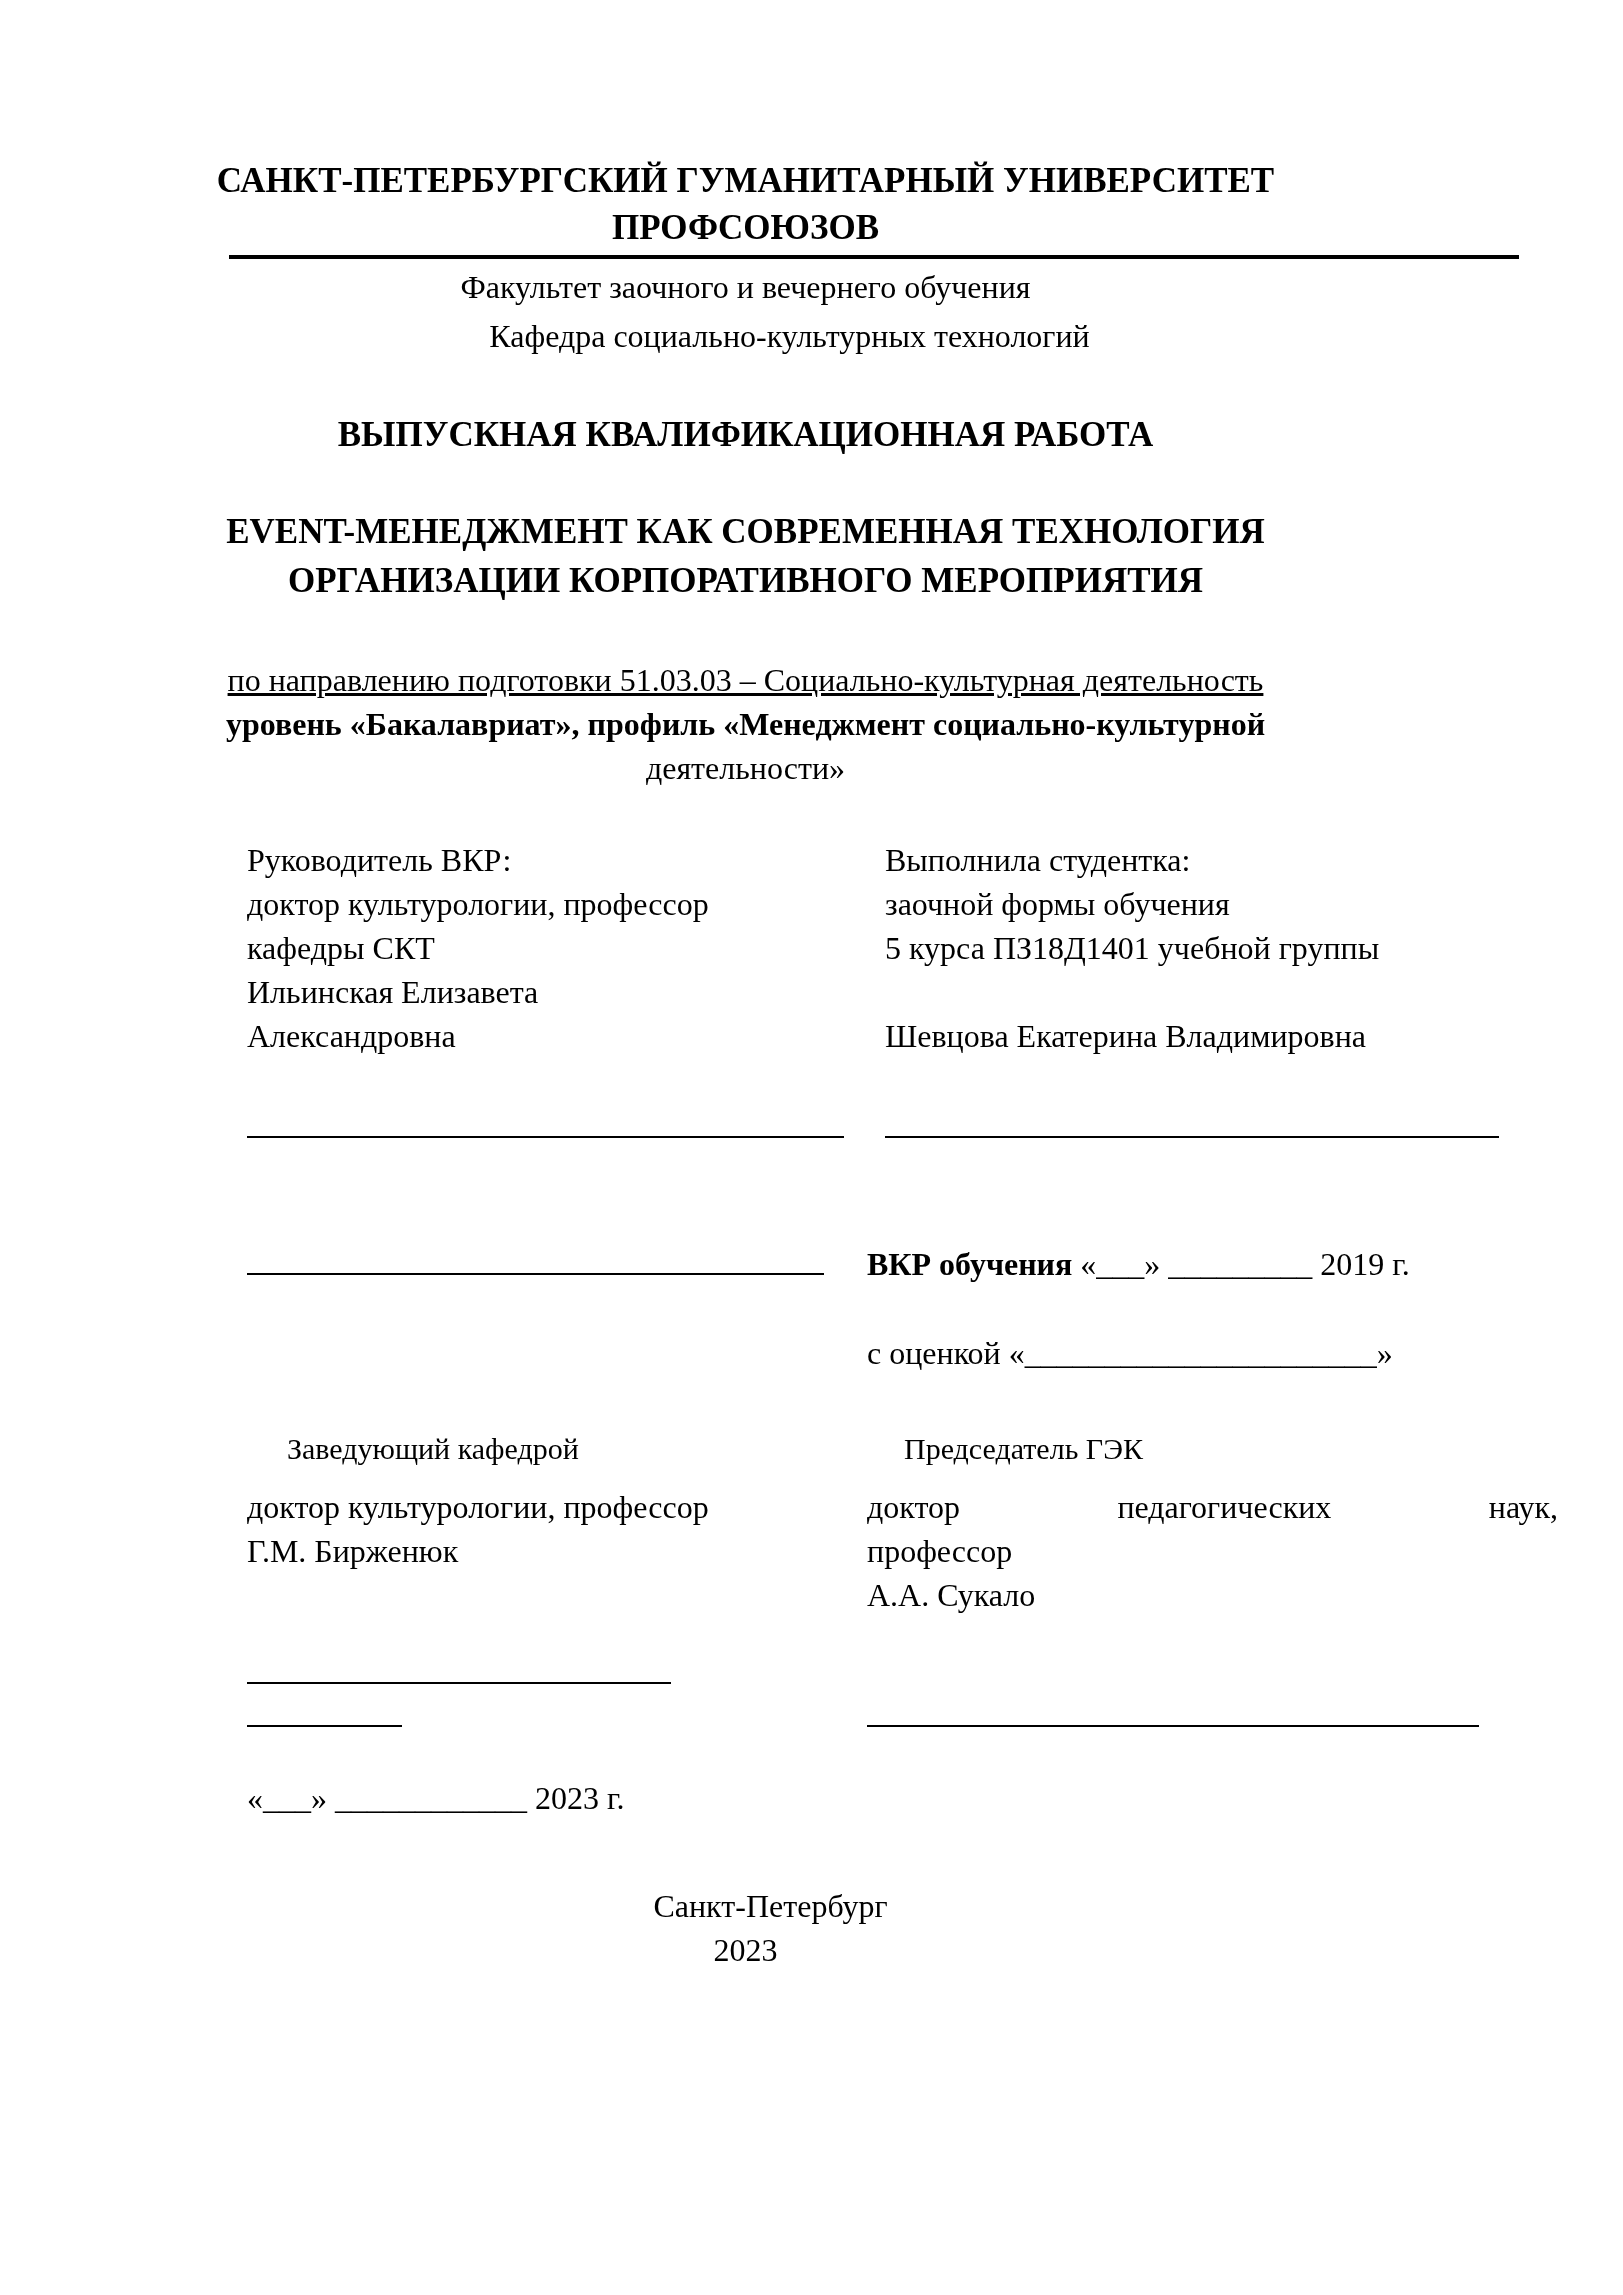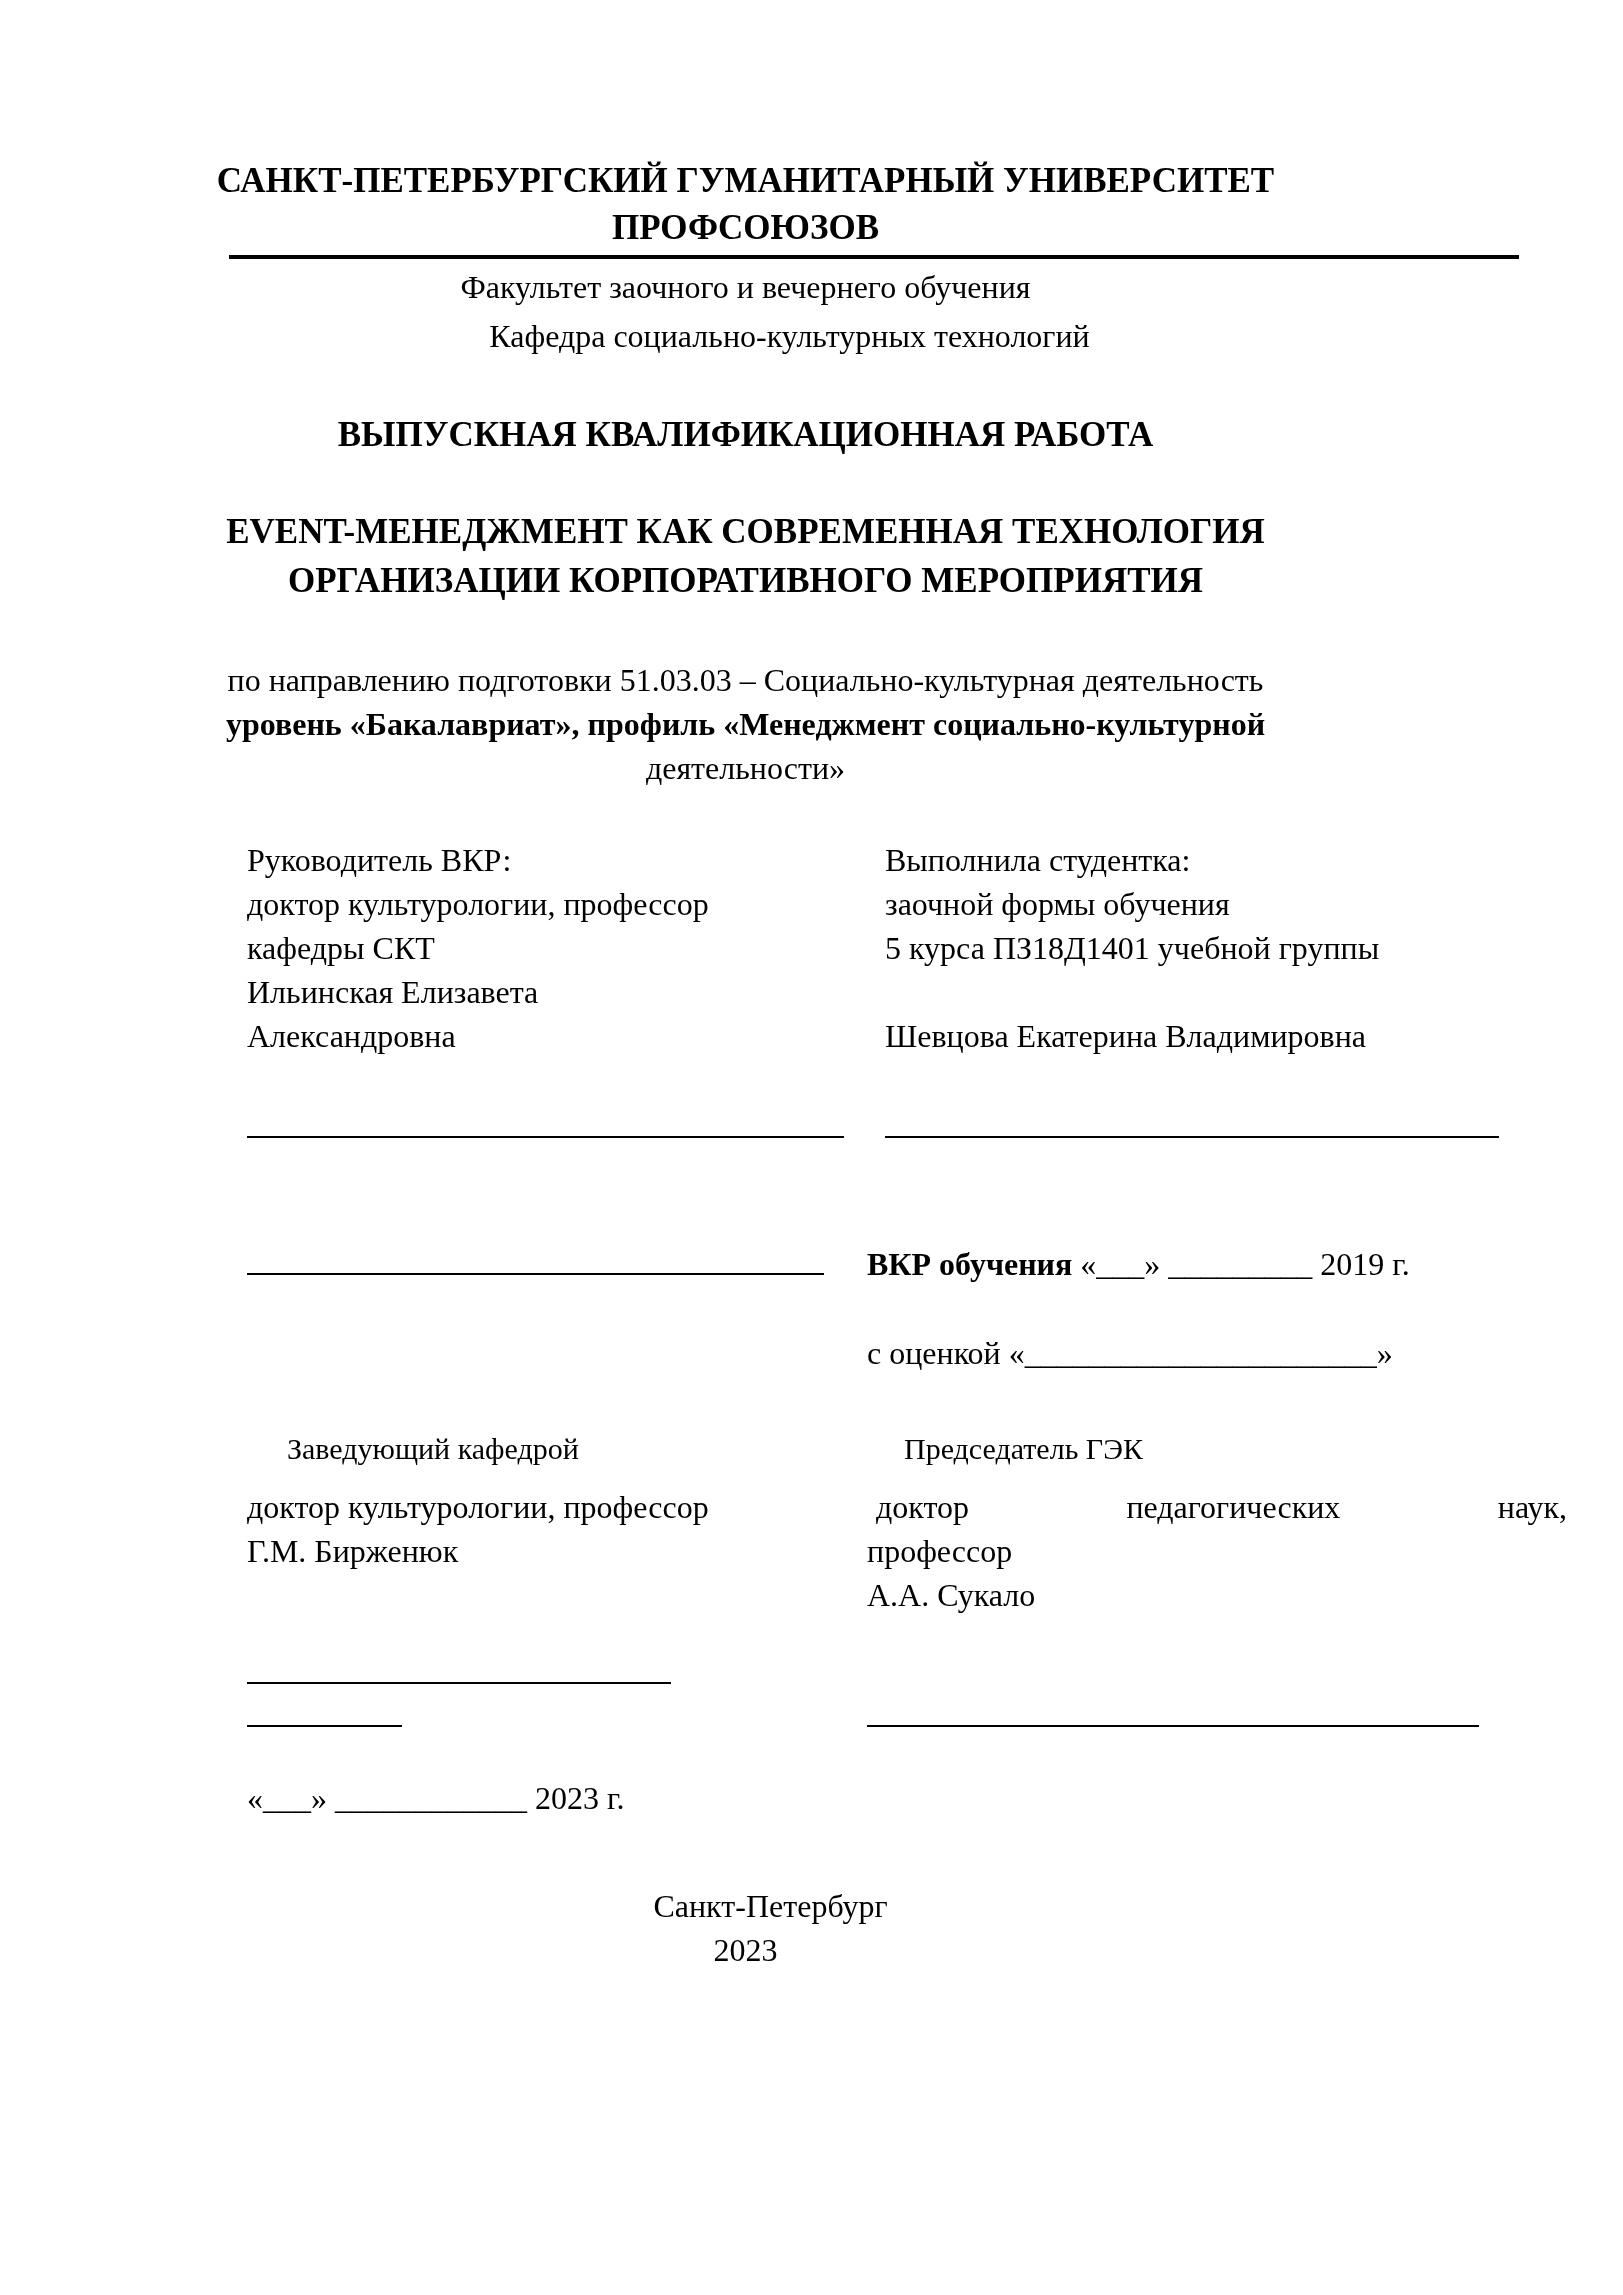--- a/index.html
+++ b/index.html
@@ -21,21 +21,21 @@
 <div class="abs center h-bold" style="top:206px;">ПРОФСОЮЗОВ</div>
 <div class="rule"></div>
 <div class="abs center txt" style="top:265px;">Факультет заочного и вечернего обучения</div>
 <div class="abs center txt" style="top:314px;padding-left:44px;">Кафедра социально-культурных технологий</div>
 
 <div class="abs center h-bold" style="top:413px;">ВЫПУСКНАЯ КВАЛИФИКАЦИОННАЯ РАБОТА</div>
 
 <div class="abs center h-bold" style="top:510px;">EVENT-МЕНЕДЖМЕНТ КАК СОВРЕМЕННАЯ ТЕХНОЛОГИЯ</div>
 <div class="abs center h-bold" style="top:559px;">ОРГАНИЗАЦИИ КОРПОРАТИВНОГО МЕРОПРИЯТИЯ</div>
 
-<div class="abs center txt" style="top:658px;">по направлению подготовки 51.03.03 – Социально-культурная деятельность</div>
+<div class="abs center txt" style="top:658px;text-decoration:underline;">по направлению подготовки 51.03.03 – Социально-культурная деятельность</div>
 <div class="abs center txt" style="top:702px;font-weight:bold;">уровень «Бакалавриат», профиль «Менеджмент социально-культурной</div>
 <div class="abs center txt" style="top:746px;">деятельности»</div>
 
 <div class="abs txt" style="left:247px; top:838px;">Руководитель ВКР:</div>
 <div class="abs txt" style="left:247px; top:882px;">доктор культурологии, профессор</div>
 <div class="abs txt" style="left:247px; top:926px;">кафедры СКТ</div>
 <div class="abs txt" style="left:247px; top:970px;">Ильинская Елизавета</div>
 <div class="abs txt" style="left:247px; top:1014px;">Александровна</div>
 
 <div class="abs txt" style="left:885px; top:838px;">Выполнила студентка:</div>
@@ -49,21 +49,21 @@
 <div class="line" style="left:247px; width:577px; top:1273px;"></div>
 <div class="abs txt" style="left:867px; top:1242px;"><b>ВКР обучения</b><span> «___» _________ 2019 г.</span></div>
 <div class="abs txt" style="left:867px; top:1331px;">с оценкой «______________________»</div>
 
 <div class="abs small" style="left:287px; top:1430px;">Заведующий кафедрой</div>
 <div class="abs small" style="left:904px; top:1430px;">Председатель ГЭК</div>
 
 <div class="abs txt" style="left:247px; top:1485px;">доктор культурологии, профессор</div>
 <div class="abs txt" style="left:247px; top:1529px;">Г.М. Бирженюк</div>
 
-<div class="abs txt just" style="left:867px; top:1485px;margin-left:9px;">
+<div class="abs txt just" style="left:867px; top:1485px;">
   <span>доктор</span>
   <span>педагогических</span>
   <span>наук,</span>
 </div>
 <div class="abs txt" style="left:867px; top:1529px;">профессор</div>
 <div class="abs txt" style="left:867px; top:1573px;">А.А. Сукало</div>
 
 <div class="line" style="left:247px; width:424px; top:1682px;"></div>
 <div class="line" style="left:247px; width:155px; top:1725px;"></div>
 <div class="line" style="left:867px; width:612px; top:1725px;"></div>

